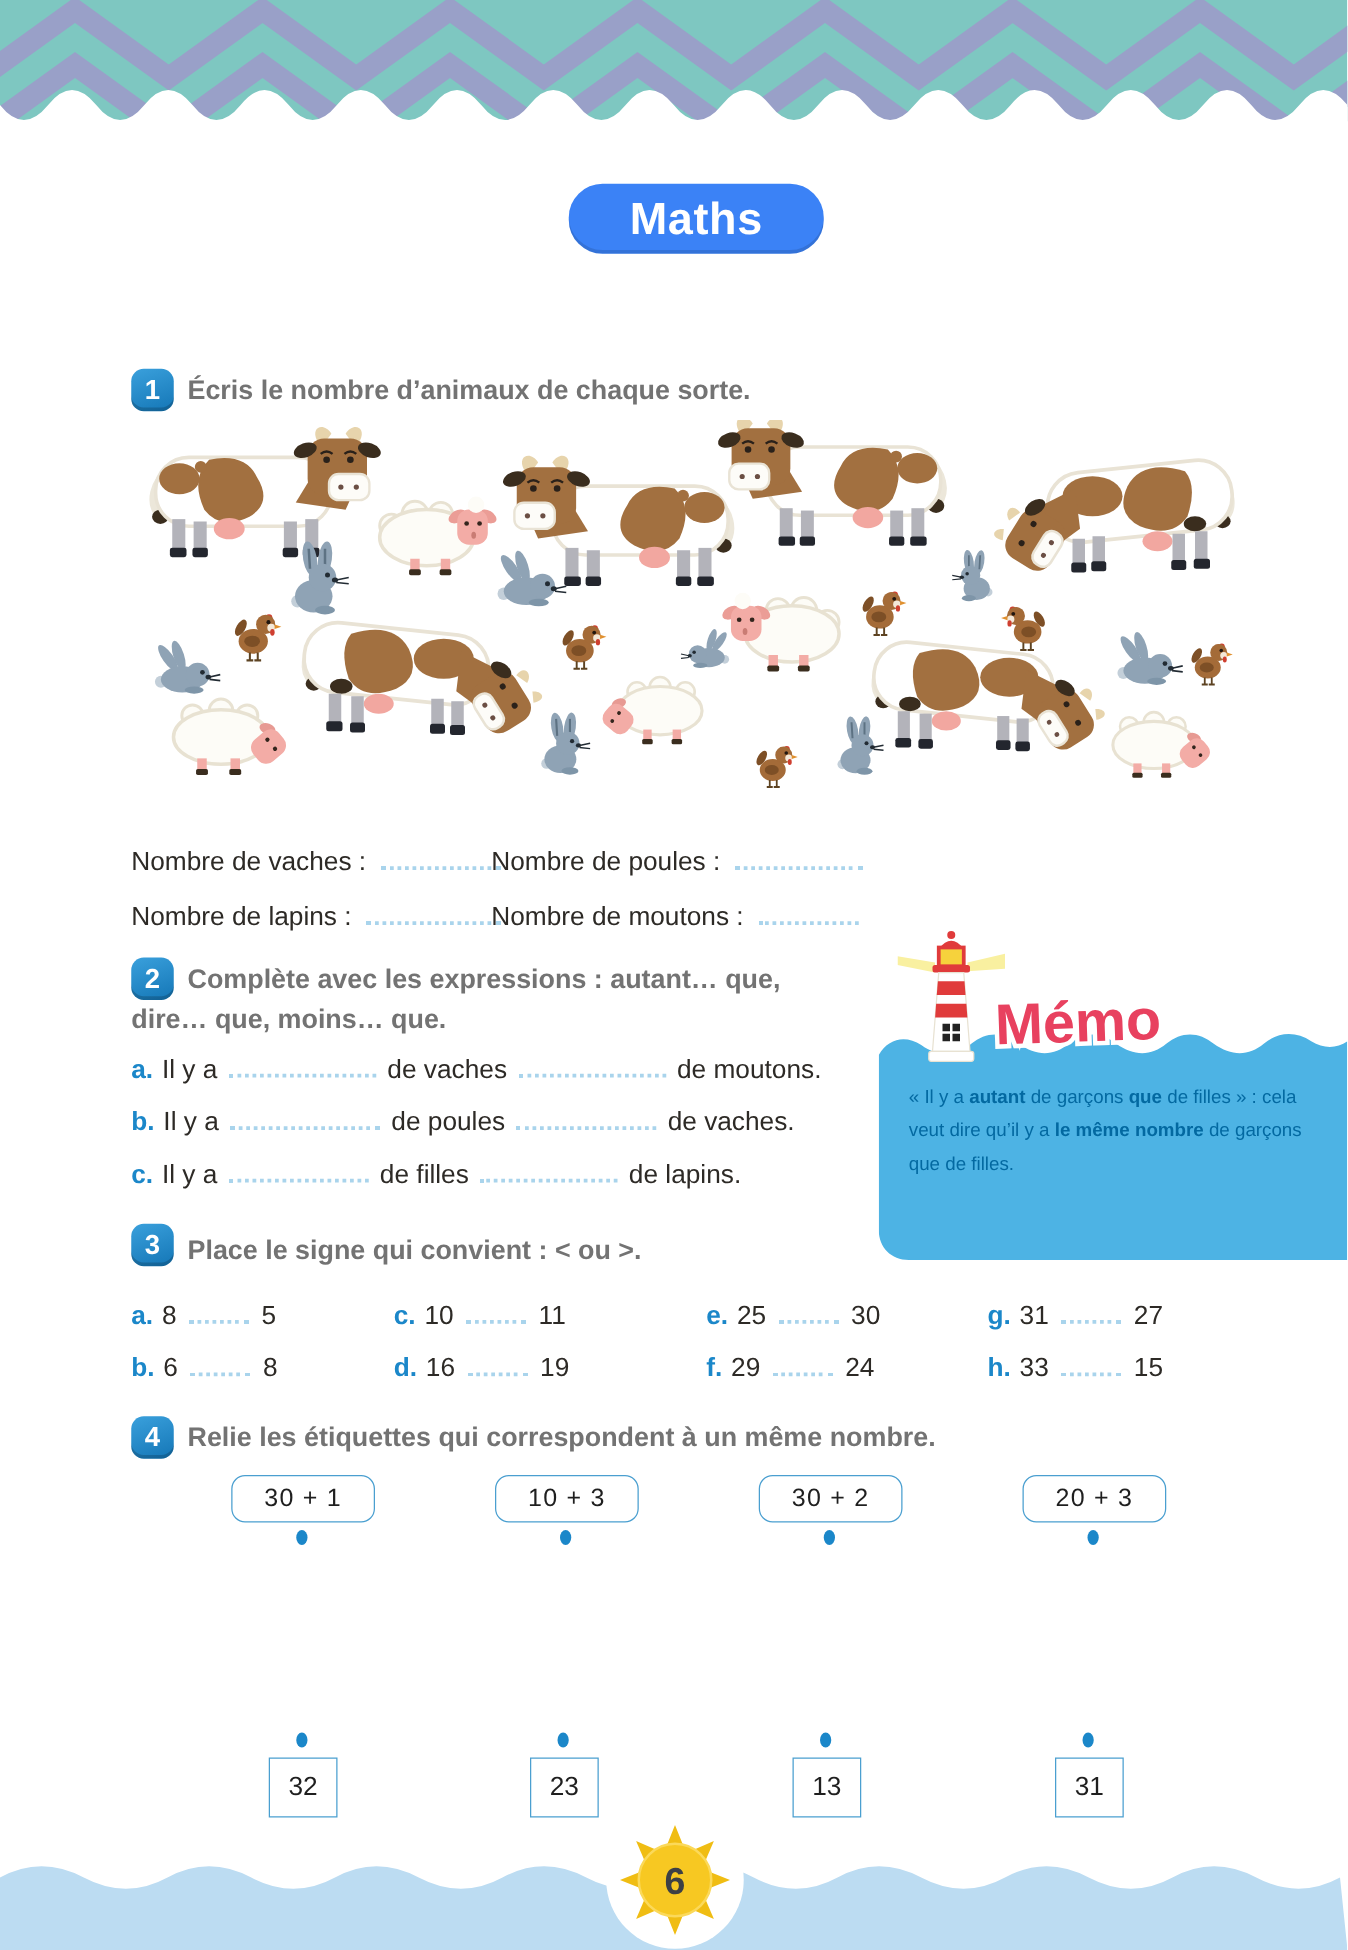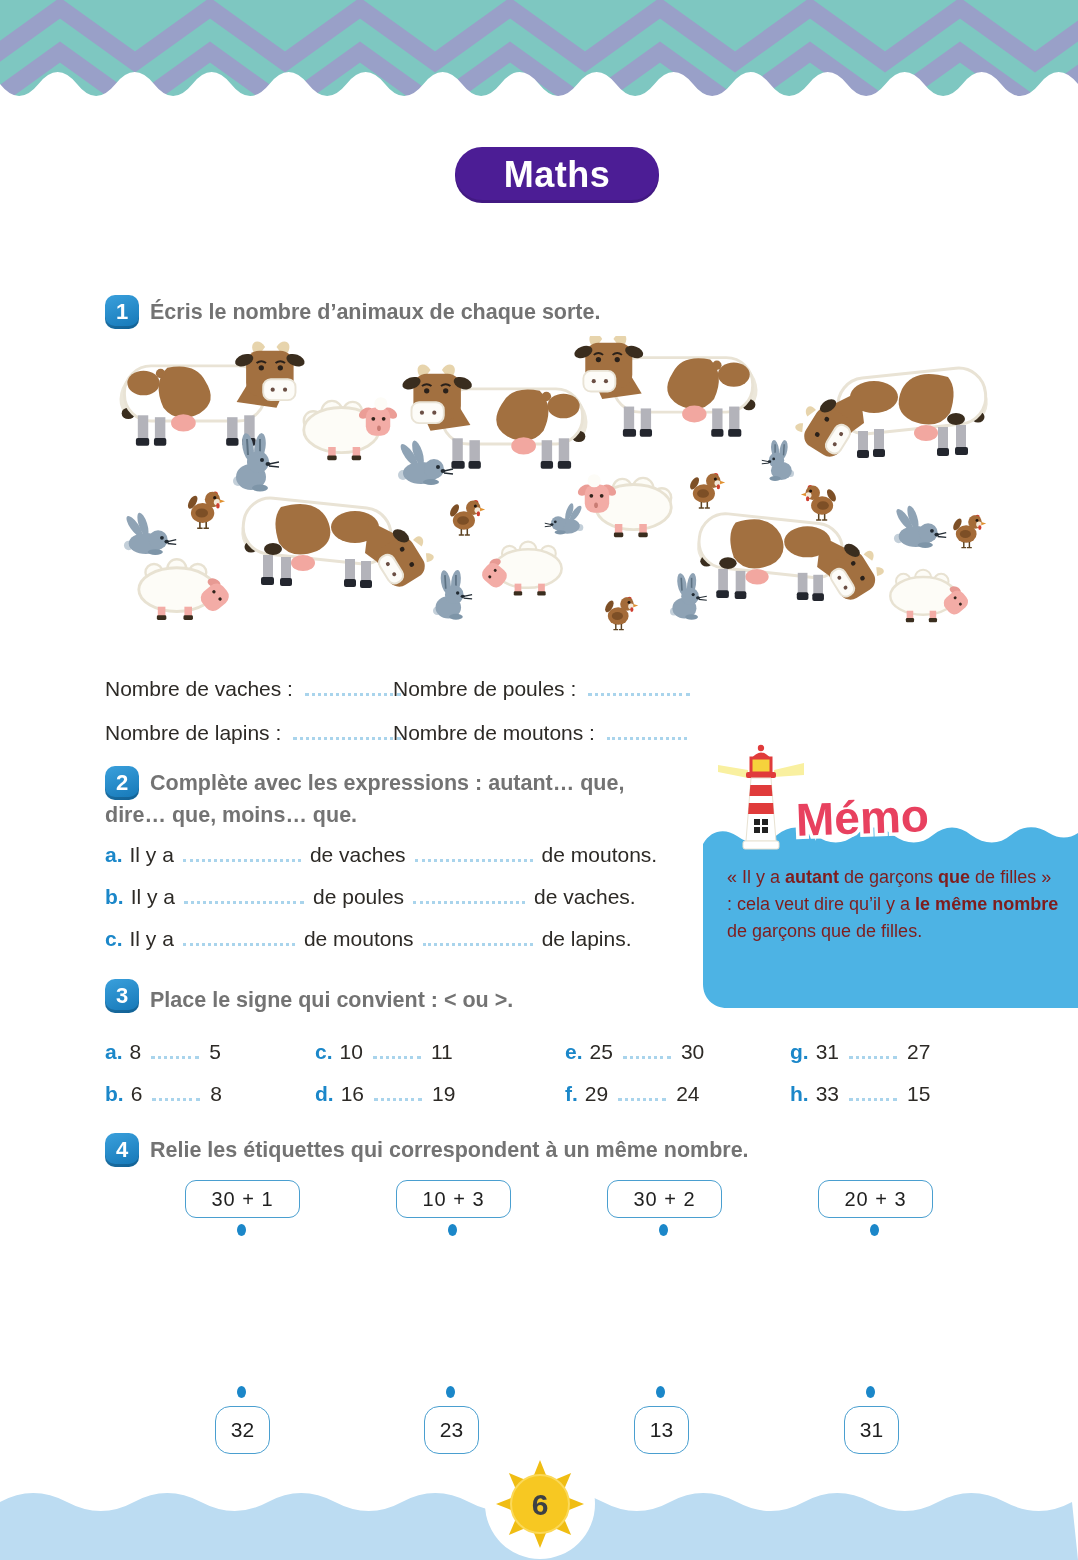--- a/index.html
+++ b/index.html
@@ -1,41 +1,41 @@
 <!DOCTYPE html>
 <html><head>
 <meta charset="utf-8">
 <style>
   html,body{margin:0;padding:0;background:#ffffff;}
   .page{position:relative;width:1078px;height:1560px;background:#ffffff;overflow:hidden;
         font-family:"Liberation Sans", sans-serif;color:#2d2a26;}
   .abs{position:absolute;}
-  .pill{position:absolute;left:455px;top:147px;width:204px;height:56px;background:#4c1d95;
+  .pill{position:absolute;left:455px;top:147px;width:204px;height:56px;background:#3b82f6;
         border-radius:27px;display:flex;align-items:center;justify-content:center;
         box-shadow:inset 0 -3px 0 rgba(0,0,0,.12);}
   .pill span{color:#fff;font-weight:bold;font-size:36px;letter-spacing:.5px;}
   .section-title{position:absolute;left:105px;top:229px;font-size:30px;font-weight:bold;color:#1787c6;margin:0;}
   .badge{position:absolute;width:34px;height:34px;border-radius:10px;
          background:linear-gradient(160deg,#3aa0dc,#1476b6);color:#fff;font-weight:bold;font-size:22px;
          display:flex;align-items:center;justify-content:center;box-shadow:inset 0 -3px 0 rgba(0,0,0,.18);}
   .ex-title{position:absolute;color:#737373;font-weight:bold;font-size:21.5px;white-space:nowrap;}
   .ital{}
   .fill-line{position:absolute;font-size:21px;white-space:nowrap;}
   .dots{display:inline-block;height:16px;border-bottom:3px dotted #a9d4ec;vertical-align:baseline;}
   .exrow{position:absolute;font-size:21px;white-space:nowrap;}
   .letter{color:#1b87c9;font-weight:bold;margin-right:7px;}
   .exrow .dots{margin:0 9px;}
-  .memo-body{position:absolute;left:727px;top:864px;width:334px;font-size:18px;line-height:27px;color:#7f1d1d;}
+  .memo-body{position:absolute;left:727px;top:864px;width:334px;font-size:15px;line-height:27px;color:#0369a1;}
   .memo-body b{font-weight:bold;}
   .cmp{position:absolute;font-size:21px;white-space:nowrap;}
   .cmp .dots{width:48px;margin:0 10px;}
   .tag{position:absolute;width:113px;height:36px;border:1.6px solid #4a9fd0;border-radius:11px;
        background:#fff;display:flex;align-items:center;justify-content:center;font-size:20px;color:#1f1f1f;
        letter-spacing:1px;}
-  .numbox{position:absolute;width:53px;height:46px;border:1.6px solid #4a9fd0;border-radius:15px;
+  .numbox{position:absolute;width:53px;height:46px;border:1.6px solid #4a9fd0;border-radius:0;
        background:#fff;display:flex;align-items:center;justify-content:center;font-size:21px;color:#1f1f1f;}
   .cdot{position:absolute;width:9px;height:12px;border-radius:50%;background:#1b87c9;}
 </style>
 </head>
 <body>
 
 <div class="page">
 
   <svg class="abs" style="left:0;top:0" width="1078" height="104" viewBox="0 0 1078 104">
     <rect x="0" y="0" width="1078" height="97" fill="#7ec7c1"></rect>
@@ -244,21 +244,21 @@
   </div>
   <div class="ex-title ital" style="left:105px;top:803px">dire… que, moins… que.</div>
 
   <div class="exrow" style="left:105px;top:843px">
     <span class="letter">a.</span><span>Il y a</span><span class="dots" style="width:118px"></span><span>de vaches</span><span class="dots" style="width:118px"></span><span>de moutons.</span>
   </div>
   <div class="exrow" style="left:105px;top:885px">
     <span class="letter">b.</span><span>Il y a</span><span class="dots" style="width:120px"></span><span>de poules</span><span class="dots" style="width:112px"></span><span>de vaches.</span>
   </div>
   <div class="exrow" style="left:105px;top:927px">
-    <span class="letter">c.</span><span>Il y a</span><span class="dots" style="width:112px"></span><span>de moutons</span><span class="dots" style="width:110px"></span><span>de lapins.</span>
+    <span class="letter">c.</span><span>Il y a</span><span class="dots" style="width:112px"></span><span>de filles</span><span class="dots" style="width:110px"></span><span>de lapins.</span>
   </div>
 
   <svg class="abs" style="left:703px;top:802px" width="375" height="206" viewBox="0 0 375 206">
     <path d="M0,42 C8,28 22,26 34,34 C48,44 62,44 74,33 C86,23 100,23 112,33 C126,43 140,43 152,33
              C164,23 178,23 190,33 C204,43 218,43 230,33 C242,23 256,23 268,33 C282,43 296,43 308,33
              C320,23 334,23 346,31 C356,37 366,37 375,31 L375,206 L24,206 C10,206 0,196 0,182 Z" fill="#4db3e4"></path>
   </svg>
 
   <svg class="abs" style="left:718px;top:743px" width="86" height="112" viewBox="0 0 86 112">
     <polygon points="0,22 30,27 30,35 0,29" fill="#f9f0a0"></polygon>

